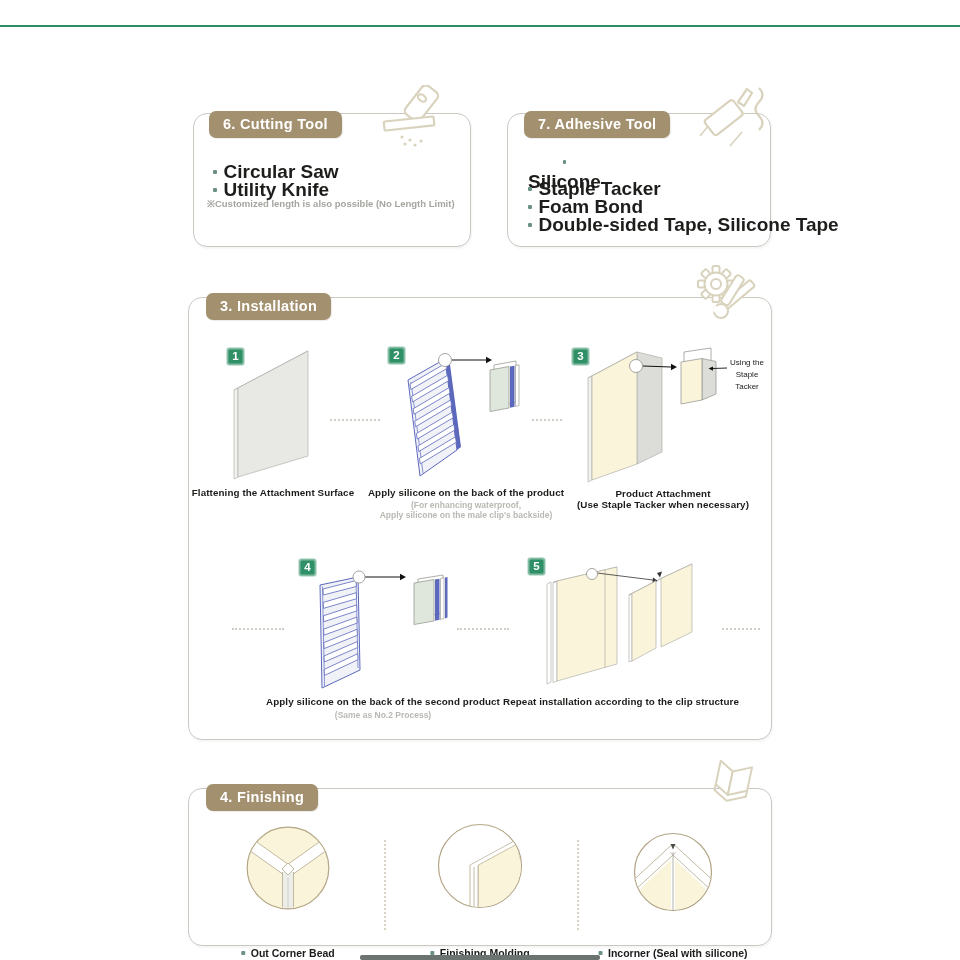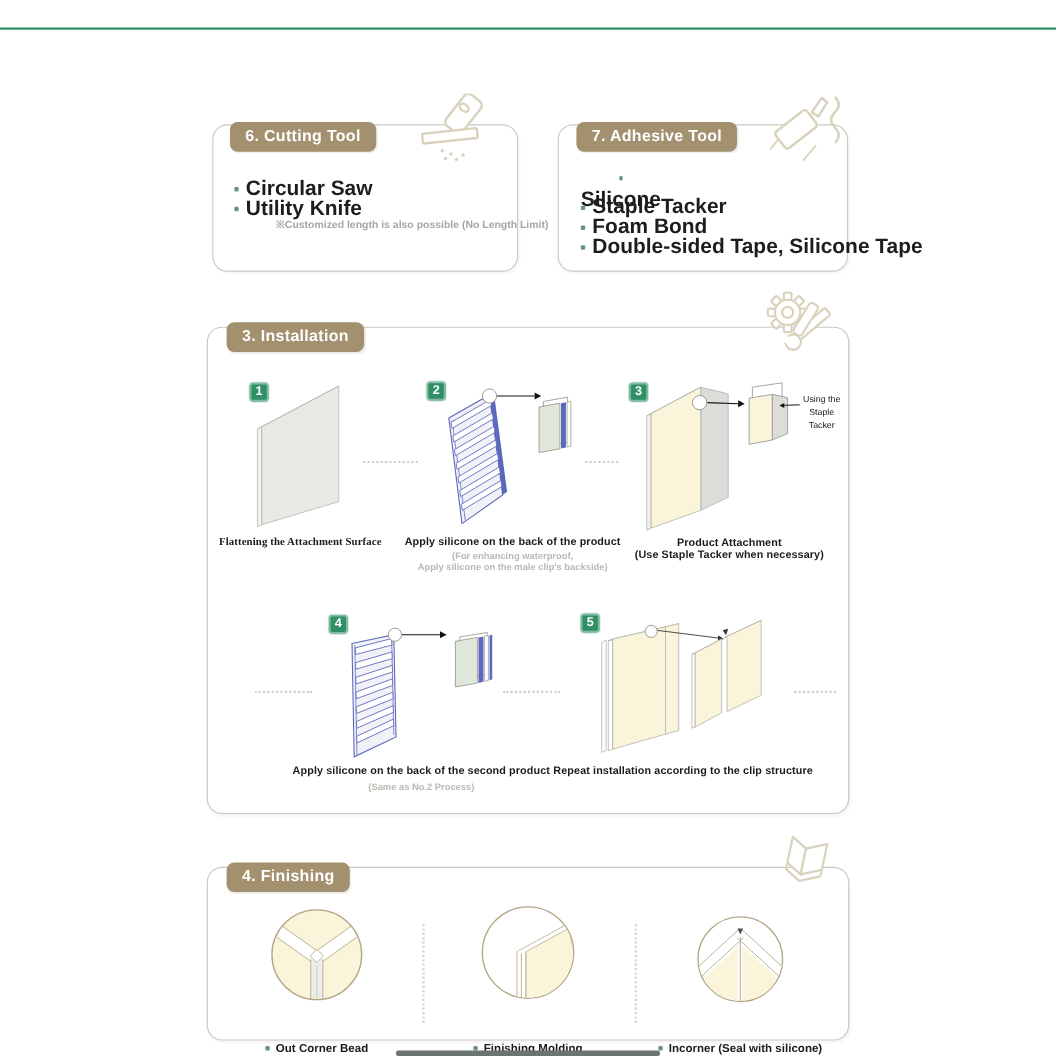--- a/index.html
+++ b/index.html
@@ -13,21 +13,21 @@
 
   .box { position:absolute; border:1.5px solid #c9c9c2; border-radius:14px; background:#fff;
          box-shadow:1px 2px 2px rgba(0,0,0,.04); }
   .seclabel { position:absolute; background:#a3906e; color:#fff; font-weight:bold; font-size:14.5px;
               padding:5px 14px 6px; border-radius:7px; letter-spacing:.3px; white-space:nowrap;
               box-shadow:1px 1px 1px rgba(0,0,0,.08); }
 
   .li { position:absolute; font-weight:bold; font-size:19px; color:#1d1d1b;
         display:flex; align-items:center; gap:7px; white-space:nowrap; }
   .li .dot, .flabel .dot { width:3.5px; height:3.5px; background:#6b9288; border-radius:1px; flex:none; }
-  .note { position:absolute; font-size:9.5px; color:#a6a6a0; font-weight:bold; white-space:nowrap;margin-left:44px; }
+  .note { position:absolute; font-size:9.5px; color:#a6a6a0; font-weight:bold; white-space:nowrap; }
 
   .badge { position:absolute; width:17px; height:17px; background:#2f8f66; border-radius:3px;
            color:#fff; font-size:11.5px; font-weight:bold; text-align:center; line-height:17px;
            box-shadow:inset 0 0 0 1.5px rgba(255,255,255,.4), 0 0 0 1px rgba(47,143,102,.25); }
 
   .cap { position:absolute; transform:translateX(-50%); font-size:9.8px; font-weight:bold;
          color:#1b1b19; white-space:nowrap; letter-spacing:.1px; }
   .subcap { position:absolute; transform:translateX(-50%); font-size:8.5px; font-weight:bold;
             color:#b9b9b3; white-space:nowrap; }
   .ann { position:absolute; width:46px; font-size:8px; font-weight:normal; color:#1b1b19;
@@ -127,21 +127,21 @@
       <rect x="19" y="43" width="8" height="6" fill="#fff" stroke="none" transform="rotate(32 23 46)"></rect>
     </g>
   </svg>
 
   <div class="badge" style="left:227px; top:348px;">1</div>
   <svg class="art" style="left:228px; top:346px;" width="90" height="140" viewBox="0 0 90 140">
     <path d="M6 44 L76 7 L80 5 L10 42 Z" fill="#f7f7f4" stroke="#b3b3ae" stroke-width="0.7"></path>
     <path d="M6 44 L10 42 L10 131 L6 133 Z" fill="#f1f1ee" stroke="#b3b3ae" stroke-width="0.7"></path>
     <path d="M10 42 L80 5 L80 110 L10 131 Z" fill="#e8e8e5" stroke="#b3b3ae" stroke-width="0.7"></path>
   </svg>
-  <div class="cap" style="left:273px; top:487px;font-family:Liberation Serif, serif;">Flattening the Attachment Surface</div>
+  <div class="cap" style="left:273px; top:487px;">Flattening the Attachment Surface</div>
 
   <div class="dot-h" style="left:330px; top:419px; width:50px;"></div>
 
   <div class="badge" style="left:388px; top:347px;">2</div>
   <svg class="art" style="left:393px; top:350px;" width="140" height="132" viewBox="0 0 140 132">
     <path d="M15 30 L52 9 L64 100 L27 126 Z" fill="#f0f2f8" stroke="#5c68bc" stroke-width="1"></path>
     <path d="M52 9 L56 7 L68 97 L64 100 Z" fill="#5c68bc"></path>
     <path d="M18 32 L30 123" stroke="#5c68bc" stroke-width="0.7"></path>
     <g fill="#fff" stroke="#5c68bc" stroke-width="0.8">
       <path d="M17 34 L53 13 L53.9 18.5 L17.9 39.5 Z"></path>

